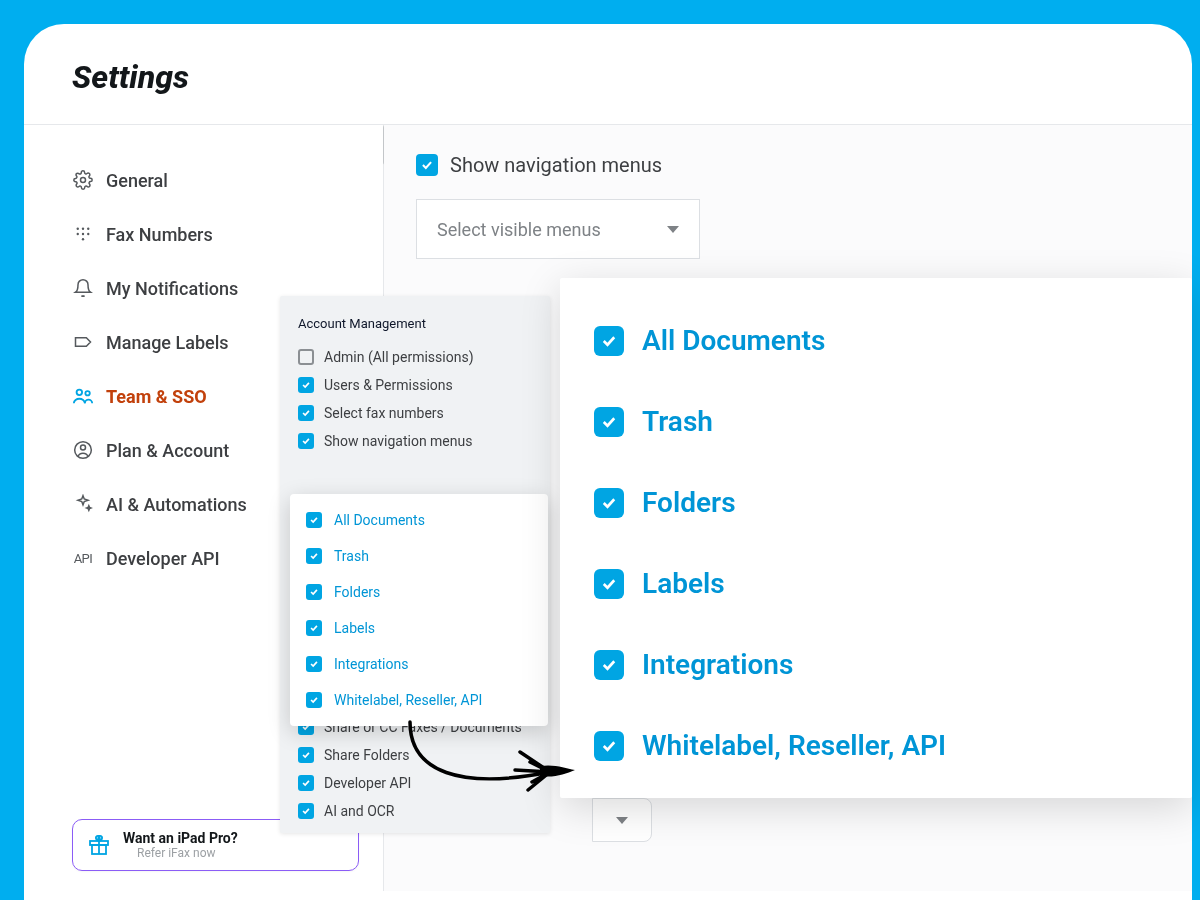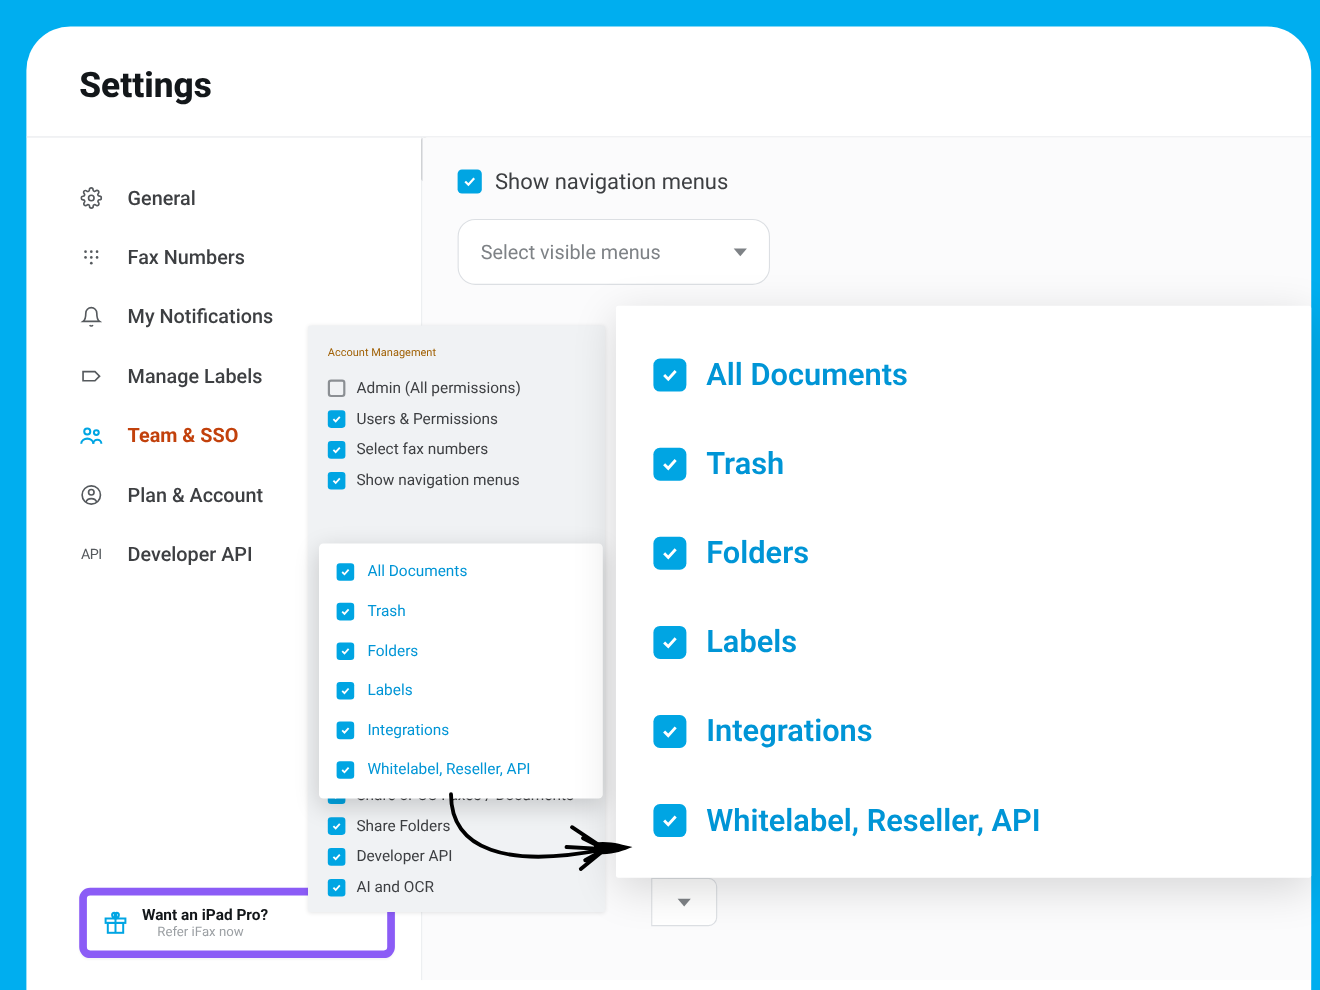--- a/index.html
+++ b/index.html
@@ -17,20 +17,21 @@
     left: 24px;
     right: 8px;
     bottom: 0;
     background: #fff;
     border-radius: 40px 40px 0 0;
     overflow: hidden;
   }
   .header {
     padding: 34px 48px 28px 48px;
     border-bottom: 1px solid #e6e8eb;
+    font-style: italic;
   }
   .header h1 {
     font-size: 32px;
     font-weight: 800;
     color: #13171a;
   }
   .body {
     display: flex;
     height: calc(100% - 110px);
     position: relative;
@@ -42,42 +43,42 @@
     display: flex;
     flex-direction: column;
     position: relative;
   }
   .sidebar-content {
     padding: 0 24px 0 48px;
   }
   .sbitem {
     display: flex;
     align-items: center;
-    gap: 22px;
+    gap: 12px;
     padding: 16px 0;
     cursor: pointer;
     font-size: 18px;
     color: #3d3f42;
     font-weight: 500;
   }
   .sbitem.active { color: #c2410c; font-weight: 700; }
   .sbitem .icon { width: 22px; height: 22px; display: flex; align-items:center; justify-content:center; color:#55595d;}
   .sbitem.active .icon { color:#00a5e3; }
   .sidebar-scrollbar {
     position:absolute;
     top: 0;
     right: -6px;
     width: 6px;
     height: 40px;
     background:#c3c6c9;
     border-radius: 3px;
   }
   .refer-card {
     margin: auto 24px 20px 48px;
-    border: 7px solid #8b5cf6;
+    border: 1px solid #8b5cf6;
     border-radius: 10px;
     padding: 10px 14px;
     display:flex;
     align-items:center;
     gap:12px;
     box-shadow: 0 1px 2px rgba(0,0,0,0.04);
   }
   .refer-card .gicon { color:#00a5e3; }
   .refer-card .txt { display:flex; flex-direction:column; }
   .refer-card .title { font-size:14px; font-weight:700; color:#13171a; }
@@ -91,38 +92,38 @@
   .option-row { display:flex; align-items:center; gap:12px; margin-bottom:22px;}
   .option-row .lab { font-size:20px; color:#3d3f42; }
   .cb-blue {
     width:22px;height:22px;border-radius:4px;background:#00a5e3; display:flex;align-items:center;justify-content:center;color:#fff;flex:none;
   }
   .cb-blue.lg { width:30px;height:30px;border-radius:6px; }
   .cb-empty { width:16px;height:16px;border:2px solid #8b8f93;border-radius:3px;flex:none; }
   .selectbtn {
     display:flex;align-items:center;justify-content:space-between;
     width: 284px; height:60px; padding:0 20px;
-    border:1px solid #dcdfe3; border-radius:16px; background:#fff; color:#7e8286; font-size:18px;
+    border:1px solid #dcdfe3; border-radius:0; background:#fff; color:#7e8286; font-size:18px;
     cursor:pointer;
   }
   .caret { width:0;height:0;border-left:6px solid transparent;border-right:6px solid transparent;border-top:7px solid #7e8286; }
 
   
   .perm-panel {
     position: absolute;
     left: 280px;
     top: 296px;
     width: 270px;
     background:#f0f2f4;
     border-radius:2px;
     box-shadow: 0 1px 4px rgba(0,0,0,0.1);
     padding: 20px 10px 8px 10px;
     z-index: 5;
   }
-  .perm-panel .section-title { font-size:10px; color:#a16207; margin:0 0 12px 8px; }
+  .perm-panel .section-title { font-size:13px; color:#0f172a; margin:0 0 12px 8px; }
   .perm-row { display:flex;align-items:center;gap:10px;padding:6px 8px;font-size:14px;color:#3d3f42; }
   .perm-row .cbf { width:16px;height:16px;border-radius:3px;background:#00a5e3;display:flex;align-items:center;justify-content:center;color:#fff;flex:none; }
 
   
   .nav-pop {
     position:absolute;
     left: 290px;
     top: 494px;
     width: 258px;
     background:#fff;
@@ -246,20 +247,29 @@
         <span class="icon">
           <svg width="20" height="20" viewBox="0 0 24 24" fill="none" stroke="currentColor" stroke-width="1.8">
                 <circle cx="12" cy="12" r="10"></circle>
                 <circle cx="12" cy="9" r="3"></circle>
                 <path d="M6 20c1-3 4-4 6-4s5 1 6 4"></path>
               </svg>
         </span>
         <span>Plan &amp; Account</span>
       </div>
 
+      <div class="sbitem">
+        <span class="icon">
+          <svg width="20" height="20" viewBox="0 0 24 24" fill="none" stroke="currentColor" stroke-width="1.8">
+                <path d="M12 2l1.5 4L18 7.5 13.5 9 12 13l-1.5-4L6 7.5 10.5 6z"></path>
+                <path d="M19 14l.8 2 2 .8-2 .8-.8 2-.8-2-2-.8 2-.8z"></path>
+              </svg>
+        </span>
+        <span>AI &amp; Automations</span>
+      </div>
 
 
 
       <div class="sbitem">
         <span class="icon" style="font-size:13px;font-weight:400;letter-spacing:-0.5px;">API</span>
         <span>Developer API</span>
       </div>
 
       </div>
 

